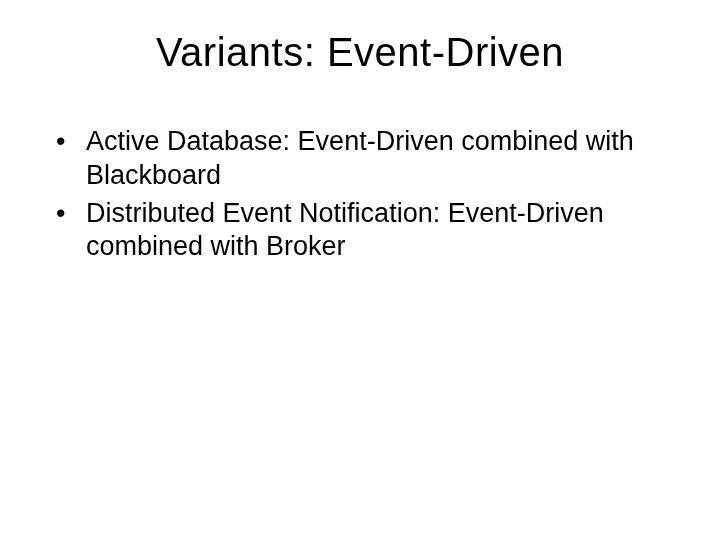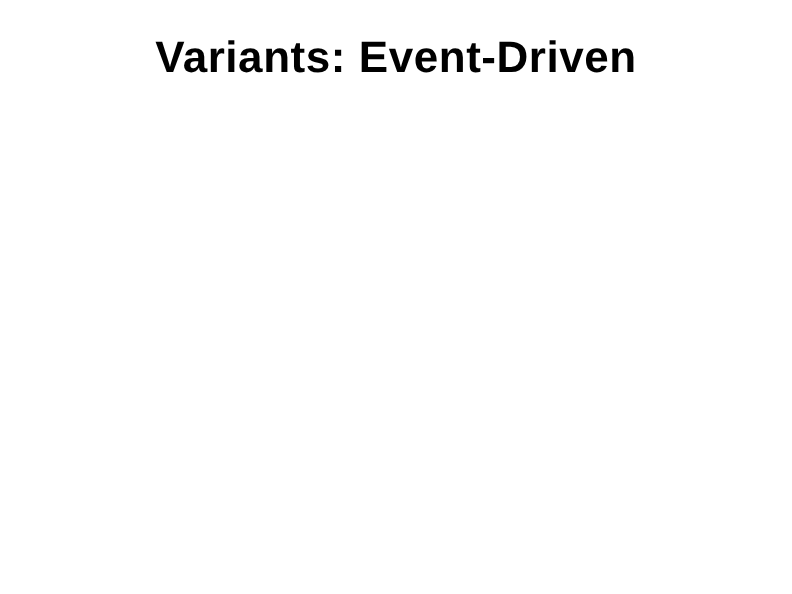--- a/index.html
+++ b/index.html
@@ -15,21 +15,21 @@
       color: #000000;
       overflow: hidden;
     }
     .slide {
       width: 100%;
       height: 100%;
       padding: 30px 40px;
     }
     .title {
       font-size: 40px;
-      font-weight: bold;
+      font-weight: normal;
       text-align: center;
       margin-bottom: 50px;
       letter-spacing: 0.5px;
     }
     .content {
       padding-left: 16px;
     }
     .bullet-list {
       list-style: none;
     }
@@ -46,13 +46,19 @@
       left: 0;
       top: 0;
       font-size: 27px;
     }
   </style>
 </head>
 <body>
 
 <div class="slide">
   <h1 class="title">Variants:  Event-Driven</h1>
+  <div class="content">
+    <ul class="bullet-list">
+      <li class="bullet-item">Active Database: Event-Driven combined with Blackboard</li>
+      <li class="bullet-item">Distributed Event Notification: Event-Driven combined with  Broker</li>
+    </ul>
+  </div>
 </div>
 
 </body></html>

